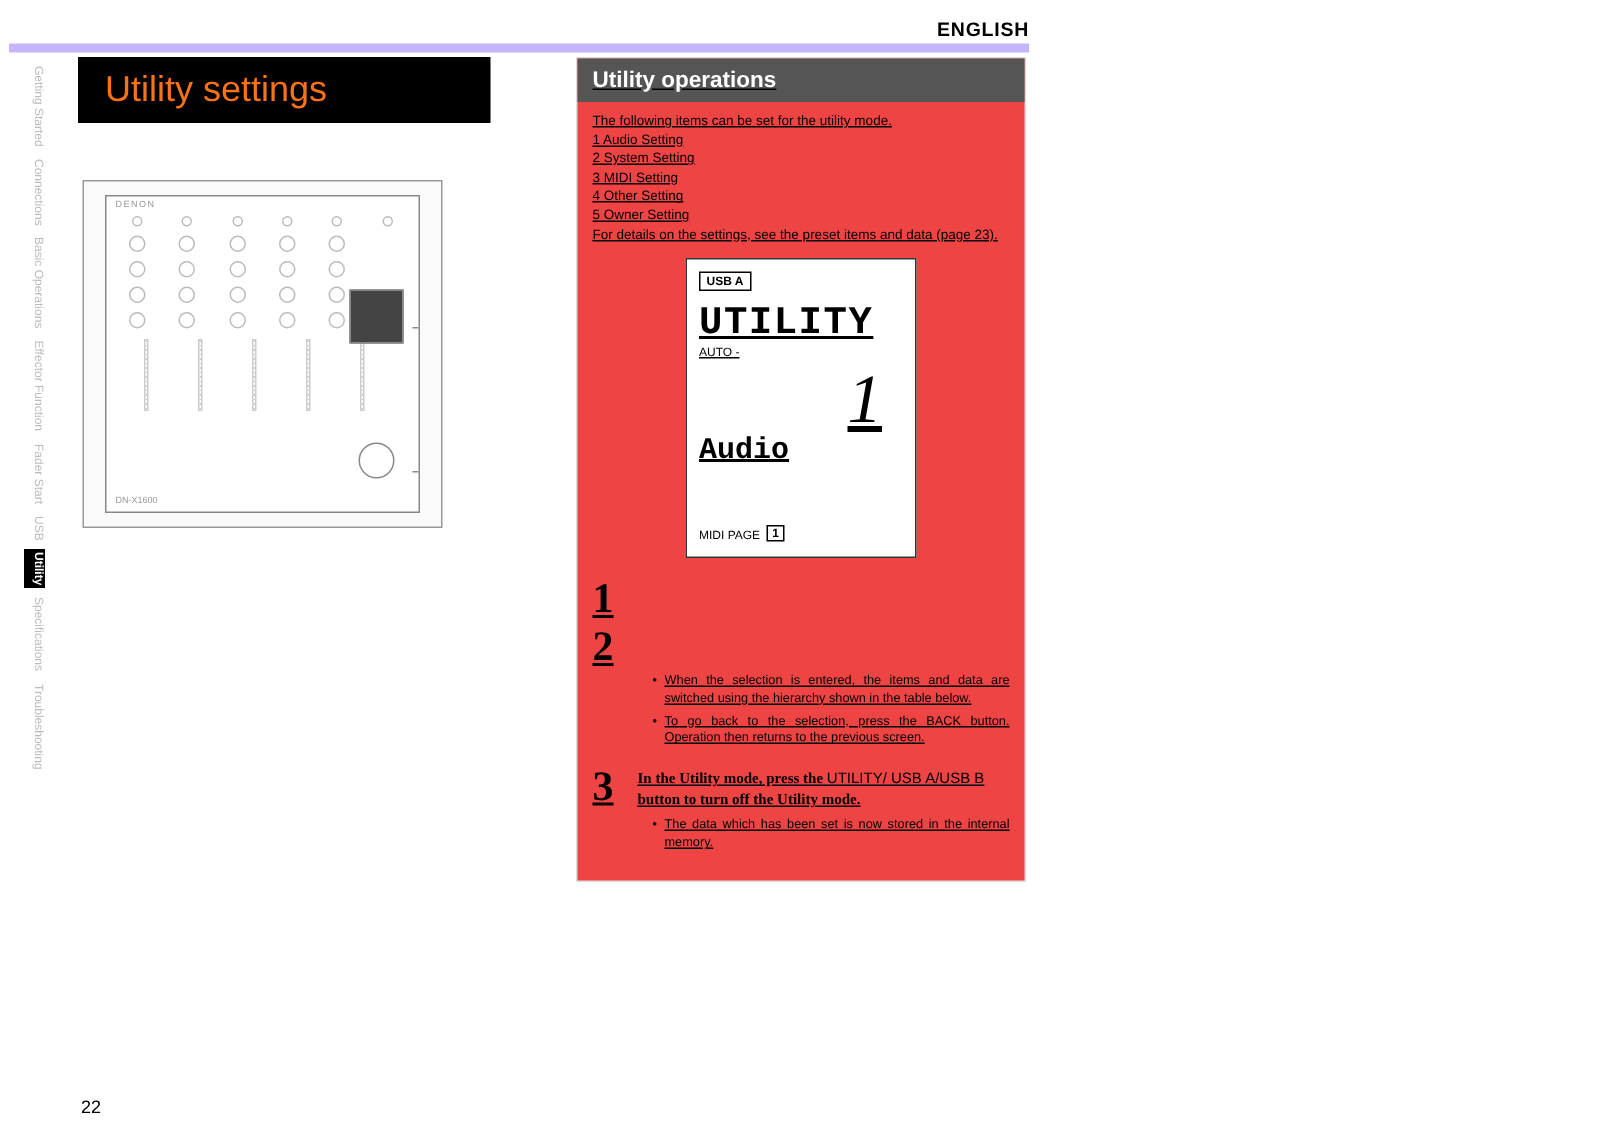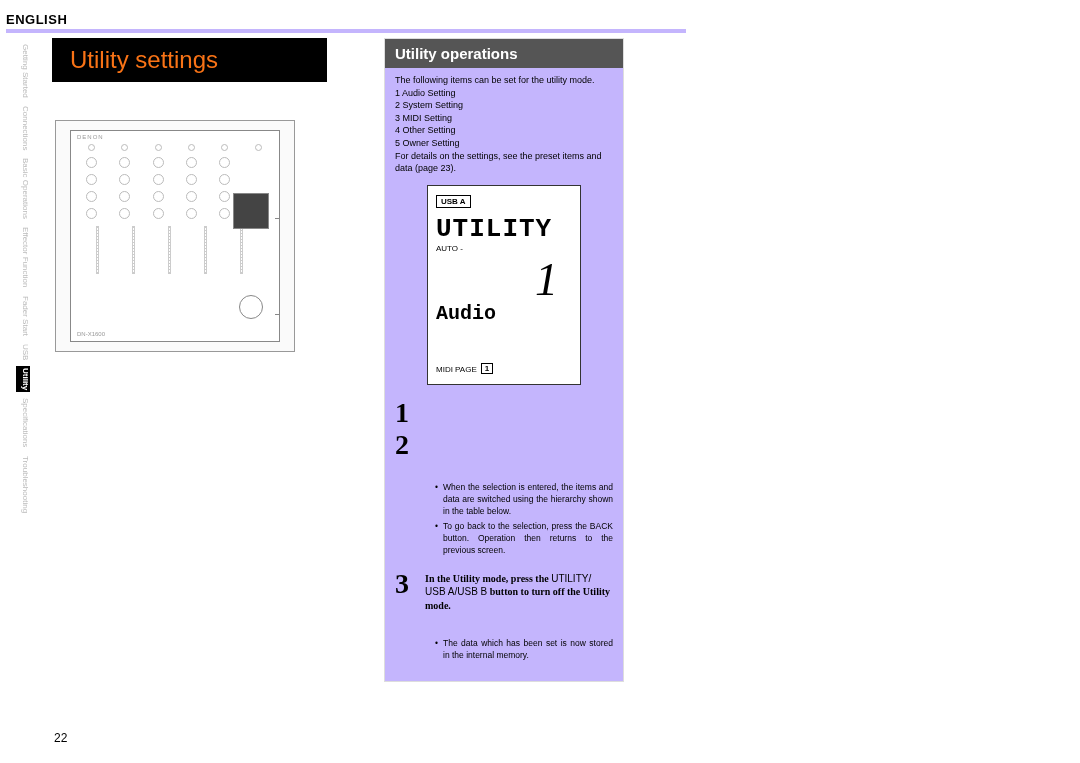--- a/index.html
+++ b/index.html
@@ -12,23 +12,24 @@
     font-size: 11px;
     color: #000;
   }
   .language-header {
     position: absolute;
     top: 12px;
     left: 6px;
     font-weight: bold;
     font-size: 13px;
     letter-spacing: 0.5px;
-    border-bottom: 4px solid #c4b5fd;
+    border-bottom: 6px solid #c4b5fd;
     padding-bottom: 2px;
     width: 680px;
+    text-align: right;
   }
   .side-tabs {
     position: absolute;
     top: 42px;
     left: 16px;
     width: 14px;
     display: flex;
     flex-direction: column;
     gap: 4px;
   }
@@ -83,24 +84,25 @@
   .callout-line { position:absolute; background:#888; }
   .callout-line.l1 { top: 87px; right: -24px; width: 28px; height:1px; }
   .callout-line.l2 { top: 183px; right: -24px; width: 28px; height:1px; }
   .diagram-brand { position:absolute; top:3px; left:6px; font-size:6px; color:#999; letter-spacing:1px; }
   .diagram-model { position:absolute; bottom:4px; left:6px; font-size:6px; color:#999; }
 
   .right-panel {
     position: absolute;
     top: 38px;
     left: 384px;
-    width: 240px;
-    background: #c4b5fd;
+    width: 300px;
+    background: #ef4444;
     border: 1px solid #ddd;
     padding-bottom: 10px;
+    text-decoration: underline;
   }
   .section-bar {
     background: #555;
     color: #fff;
     font-size: 15px;
     font-weight: bold;
     padding: 6px 10px;
   }
   .intro-text {
     padding: 6px 10px;
@@ -174,21 +176,20 @@
     font-size: 10px;
     font-family: Georgia, "Times New Roman", serif;
     font-weight: bold;
     line-height: 1.35;
   }
   .step-body .sans { font-family: Arial, sans-serif; font-weight: normal; }
   .bullet-list {
     padding: 2px 10px 6px 50px;
     font-size: 8.5px;
     font-family: Arial, sans-serif;
-    margin-top: 22px;
   }
   .bullet-list li { list-style: none; position: relative; padding-left: 8px; line-height: 1.4; text-align: justify; margin-bottom: 3px; }
   .bullet-list li::before { content: "•"; position:absolute; left: 0; }
   .page-num {
     position: absolute;
     bottom: 18px;
     left: 54px;
     font-size: 12px;
   }
 </style>

